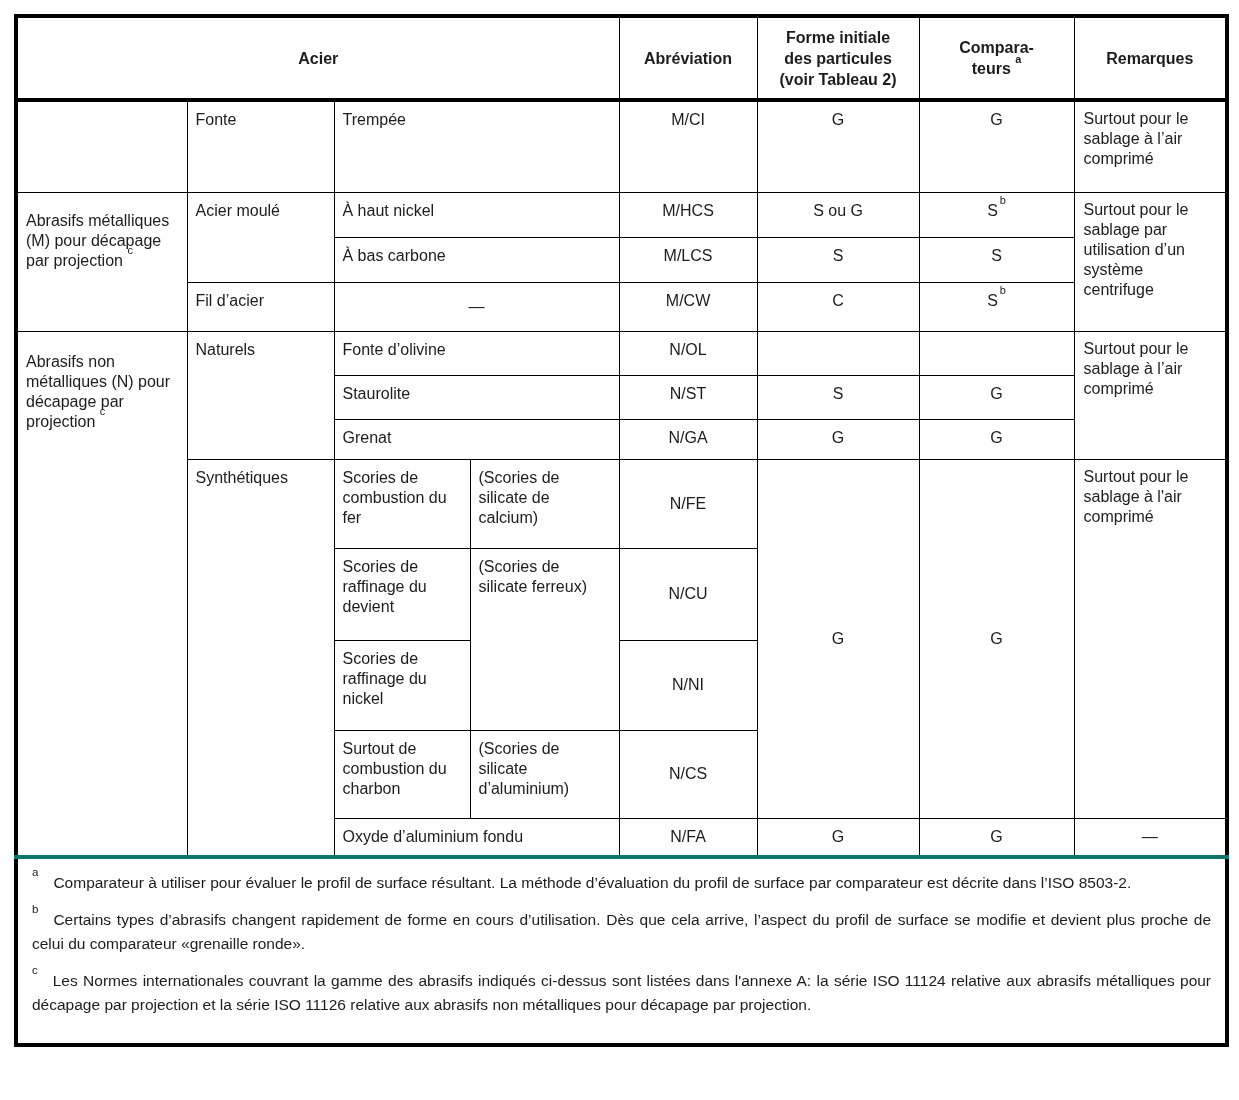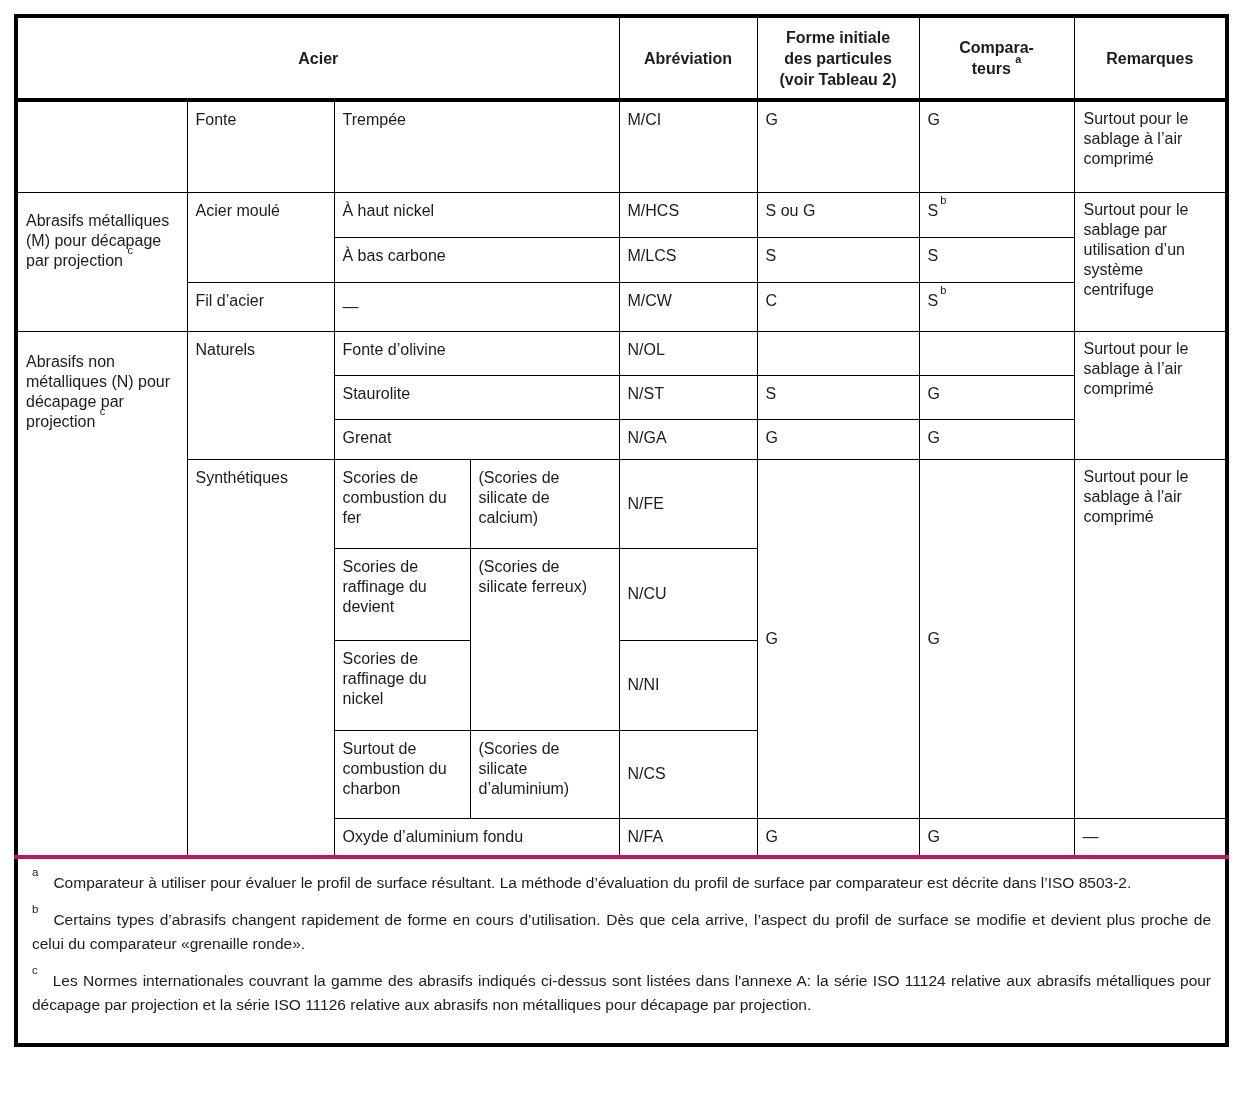--- a/index.html
+++ b/index.html
@@ -30,32 +30,32 @@
   }
   thead th {
     vertical-align: middle;
     text-align: center;
     font-weight: bold;
     border-bottom: 4px solid #000;
     padding: 6px 4px;
     line-height: 21px;
   }
   .light { font-weight: 700; }
-  .center { text-align: left; }
+  .center { text-align: center; }
   .vmid  { vertical-align: middle; }
   .remark { padding: 7px 12px 7px 9px; }
   sup.marker {
     font-size: 11px;
     position: relative;
     top: -0.45em;
     line-height: 0;
   }
   td .gap-sup { margin-left: 2px; }
   td.footnotes {
-    border-top: 4px solid #be185d;
+    border-top: 4px solid #0f766e;
     padding: 12px 14px 14px 14px;
     font-size: 15.5px;
     line-height: 24px;
   }
   td.footnotes p {
     margin: 0 0 13px 0;
     text-align: justify;
   }
   td.footnotes p:last-child { margin-bottom: 12px; }
   sup.fn-letter {

